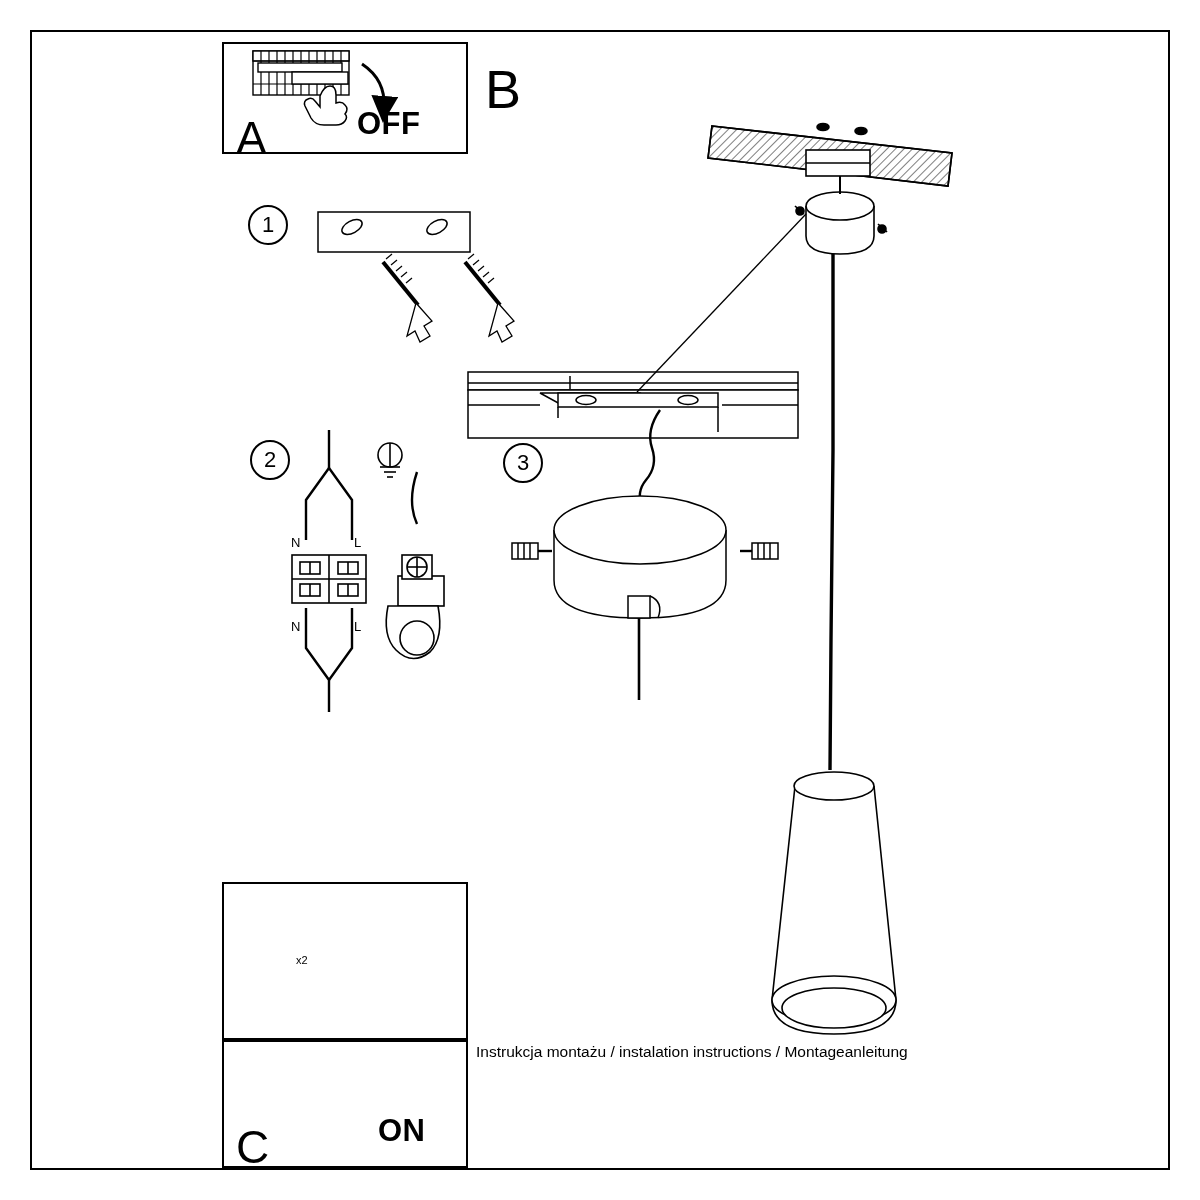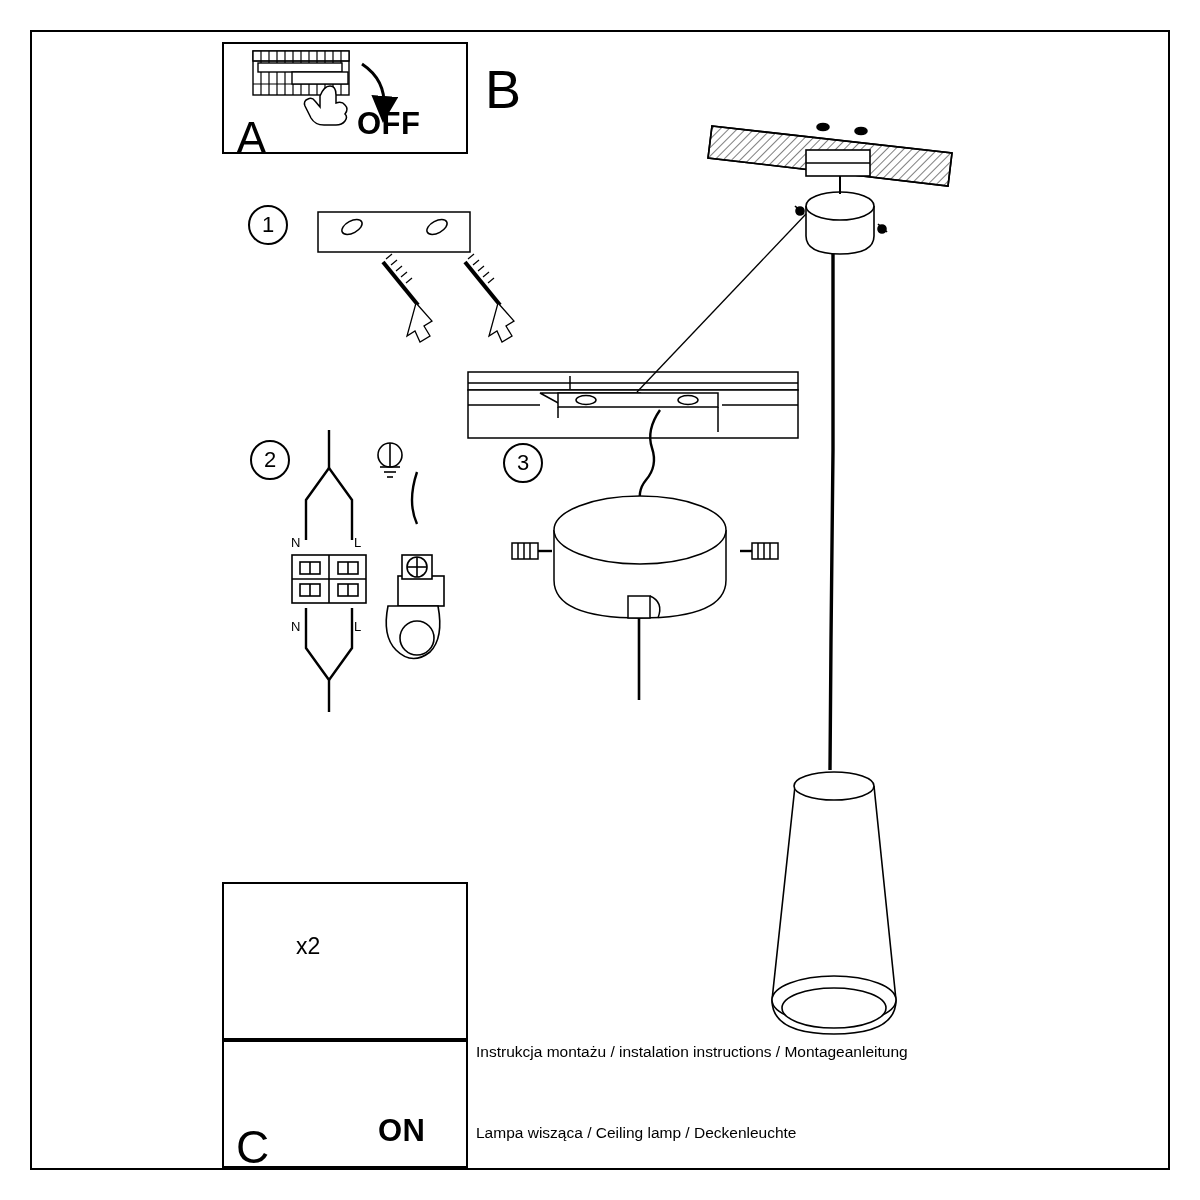--- a/index.html
+++ b/index.html
@@ -318,21 +318,20 @@
   </div>
   <div class="step-circle" style="left:503px; top:443px;">
     <span>3</span>
   </div>
 
   <div class="lbl tiny" style="left:291px; top:536px;">N</div>
   <div class="lbl tiny" style="left:354px; top:536px;">L</div>
   <div class="lbl tiny" style="left:291px; top:620px;">N</div>
   <div class="lbl tiny" style="left:354px; top:620px;">L</div>
 
-  <div class="lbl" style="left:296px; top:935px; font-size:23px;">x2</div>
+  <div class="lbl" style="left:296px; top:955px; font-size:11px;">x2</div>
 
   <div class="lbl big-letter" style="left:236px; top:1124px;">C</div>
   <div class="lbl off-on" style="left:378px; top:1115px;">ON</div>
 
   <div class="caption" style="left:476px; top:1040px;">Instrukcja montażu / instalation instructions / Montageanleitung</div>
-  <div class="caption" style="left:476px; top:1121px;">Lampa wisząca / Ceiling lamp  / Deckenleuchte</div>
 
 </div>
 
 </body></html>

